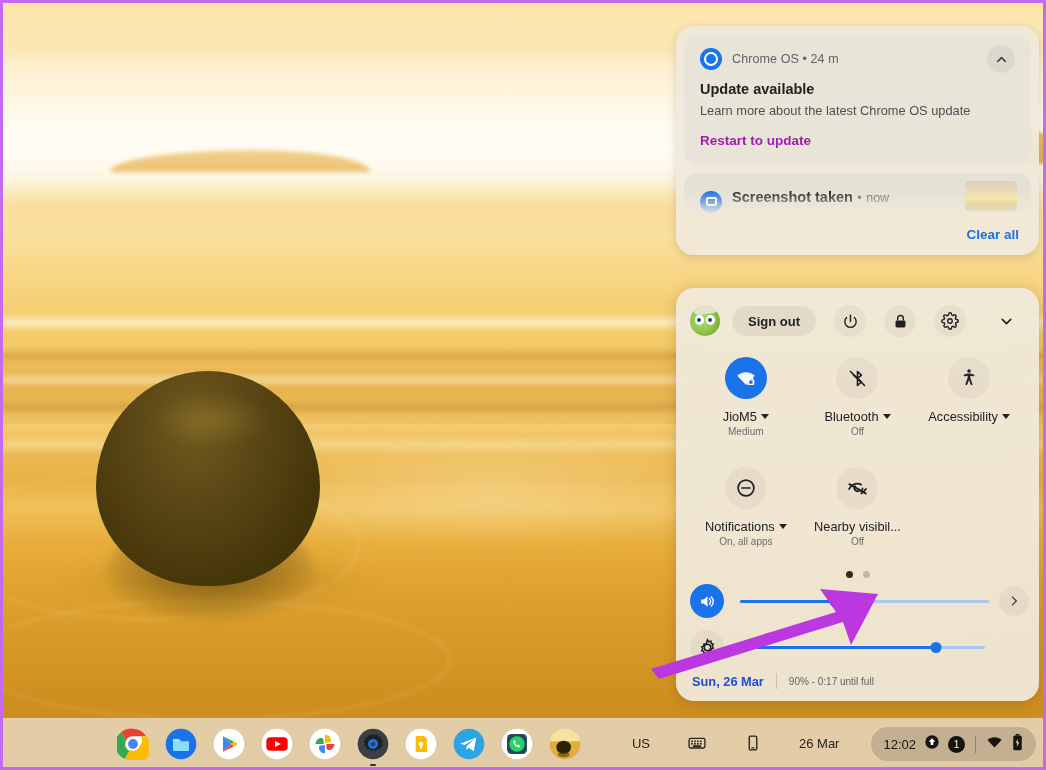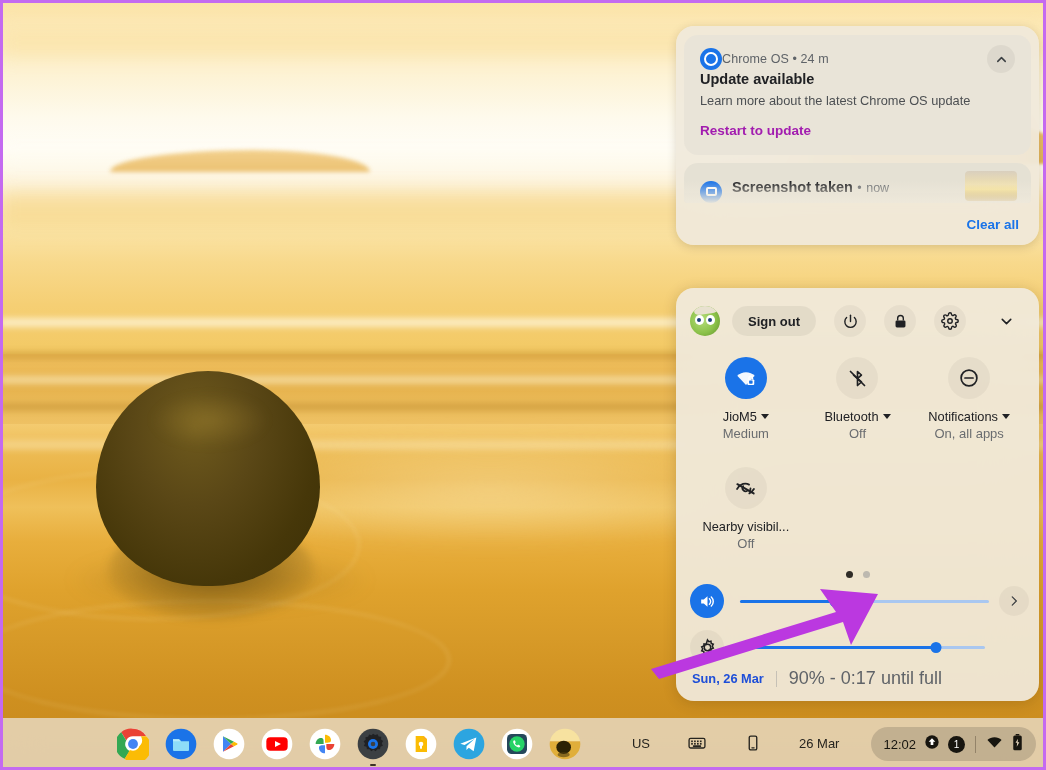--- a/index.html
+++ b/index.html
@@ -142,21 +142,21 @@
     z-index: 20;
   }
   .notif-card {
     margin: 9px 8px 0 8px;
     border-radius: 14px;
     background: rgba(233,228,216,.95);
     padding: 12px 16px 16px 16px;
     position: relative;
   }
   .notif-head {
-    display: flex; align-items: center; 
+    display: flex; align-items: center; gap: 10px;
     height: 24px;
   }
   .notif-applogo {
     width: 22px; height: 22px; border-radius: 50%;
     background: #1a73e8;
     display: flex; align-items: center; justify-content: center;
     flex: 0 0 auto;
   }
   .notif-applogo .ring {
     width: 14px; height: 14px; border-radius: 50%;
@@ -172,20 +172,21 @@
   }
   .notif-collapse {
     width: 28px; height: 28px; border-radius: 50%;
     background: rgba(0,0,0,.05);
     display: flex; align-items: center; justify-content: center;
     cursor: pointer;
     flex: 0 0 auto;
   }
   .notif-title {
     font-size: 14.5px; font-weight: bold; color: #202124;
+    margin-top: 10px;
   }
   .notif-body {
     font-size: 12.8px; color: #4c4f52; margin-top: 6px;
   }
   .notif-action {
     font-size: 13.5px; font-weight: bold; color: #a21caf;
     margin-top: 15px; cursor: pointer; display: inline-block;
   }
 
   .notif-card-2 {
@@ -319,21 +320,21 @@
     display: flex; align-items: center; gap: 4px;
     text-align: center; line-height: 15px;
     max-width: 108px;
   }
   .tile-label .lbl-txt {
     white-space: nowrap; overflow: hidden; text-overflow: ellipsis;
     max-width: 100px;
   }
   .tile-label.twoline { flex-direction: column; gap: 0; }
   .tile-sub {
-    font-size: 13px; color: #6a6d70; margin-top: 2px;
+    font-size: 10px; color: #6a6d70; margin-top: 2px;
   }
   .caret-dn {
     width: 0; height: 0;
     border-left: 4px solid transparent;
     border-right: 4px solid transparent;
     border-top: 5px solid #202124;
     flex: 0 0 auto;
   }
 
   .qs-pagedots {
@@ -382,21 +383,21 @@
   }
 
   .qs-footer {
     display: flex; align-items: center;
     padding: 0 0 0 16px;
     position: absolute; bottom: 12px; left: 0;
     gap: 12px;
   }
   .qs-date { font-size: 12.8px; font-weight: bold; color: #1d4ed8; }
   .qs-sep { width: 1px; height: 16px; background: #c6c1b6; }
-  .qs-batt { font-size: 18px; color: #5f6368; }
+  .qs-batt { font-size: 10px; color: #5f6368; }
 
   
   #arrow-annotation {
     position: absolute; left: 0; top: 0;
     width: 1046px; height: 770px;
     z-index: 40; pointer-events: none;
   }
 
   
   #shelf {
@@ -581,20 +582,33 @@
               <line x1="4" y1="4" x2="20" y2="20" stroke-width="2"></line>
             </svg>
         </div>
         <div class="tile-label">
           <span class="lbl-txt">Bluetooth</span>
           <span class="caret-dn"></span>
         </div>
         <div class="tile-sub">Off</div>
       </div>
 
+      <div class="qs-tile">
+        <div class="tile-ico">
+          <svg width="22" height="22" viewBox="0 0 24 24" fill="#202124">
+              <circle cx="12" cy="4.3" r="1.9"></circle>
+              <path d="M12 7.2c-1.2 0-3.6.6-5.2 1.1a1 1 0 0 0 .5 1.9c1.2-.3 2.6-.6 3.2-.7v2.6l-2.3 6.3a1 1 0 0 0 1.9.7L12 14.2l1.9 5c.2.5.8.8 1.3.6a1 1 0 0 0 .6-1.3l-2.3-6.3V9.5c.6.1 2 .4 3.2.7a1 1 0 0 0 .5-1.9c-1.6-.5-4-1.1-5.2-1.1z"></path>
+            </svg>
+        </div>
+        <div class="tile-label">
+          <span class="lbl-txt">Accessibility</span>
+          <span class="caret-dn"></span>
+        </div>
+        <div class="tile-sub"></div>
+      </div>
 
       <div class="qs-tile">
         <div class="tile-ico">
           <svg width="22" height="22" viewBox="0 0 24 24" fill="none" stroke="#202124" stroke-width="1.9">
               <circle cx="12" cy="12" r="8.6"></circle>
               <line x1="7.6" y1="12" x2="16.4" y2="12" stroke-linecap="round"></line>
             </svg>
         </div>
         <div class="tile-label">
           <span class="lbl-txt">Notifications</span>

